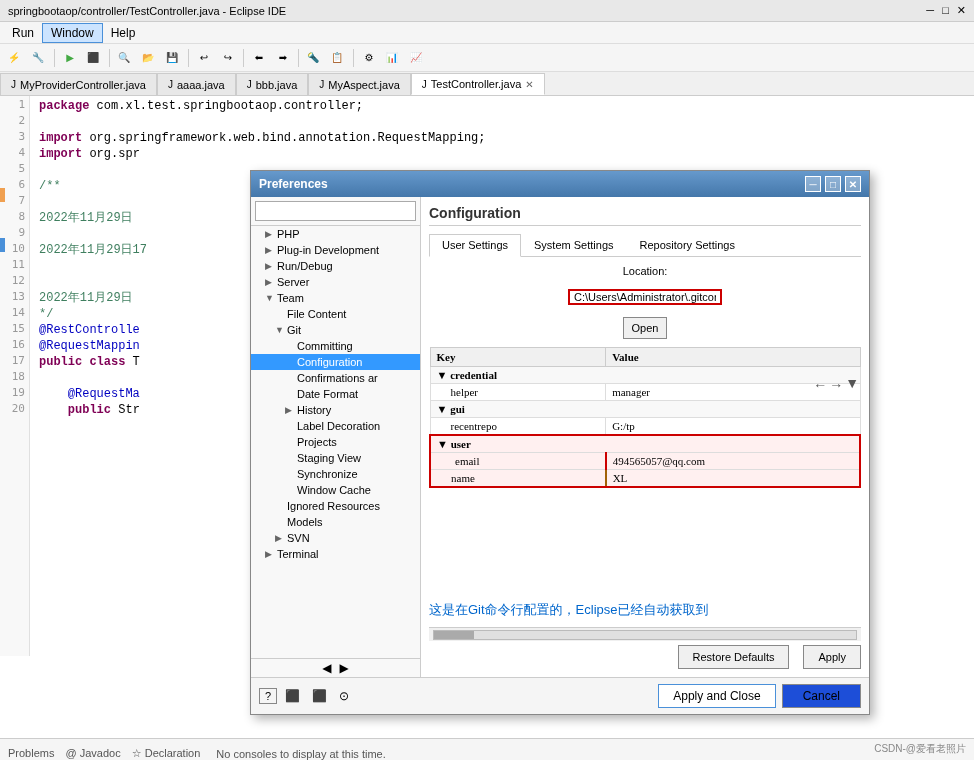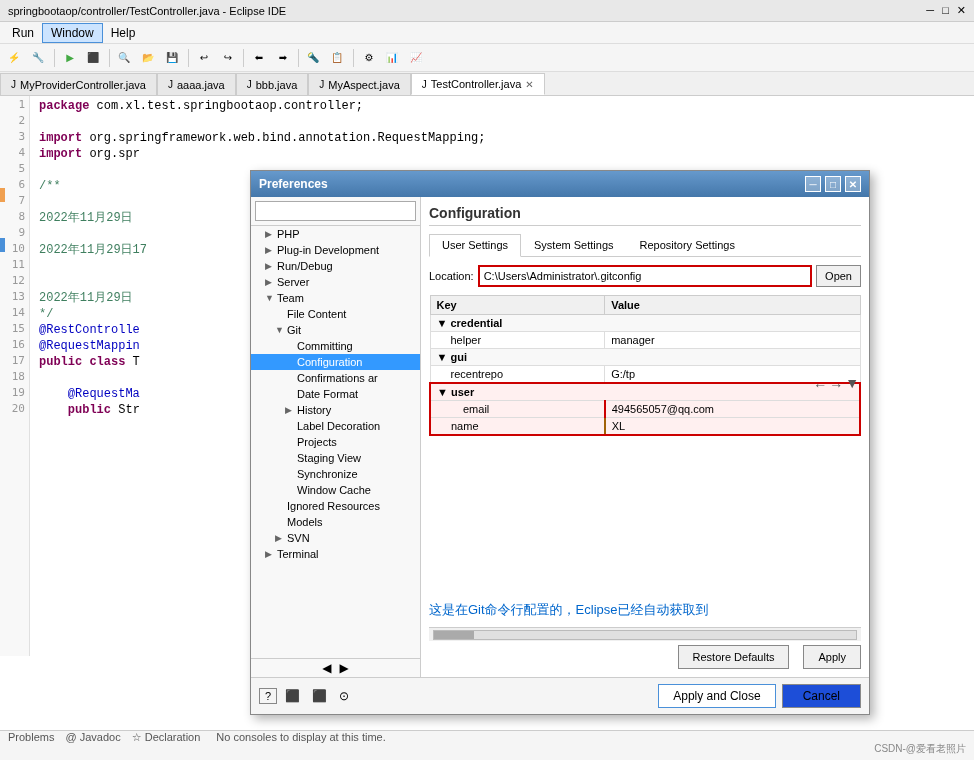--- a/index.html
+++ b/index.html
@@ -32,21 +32,21 @@
     .editor-area { background: #fff; position: relative; }
     .line-numbers { position: absolute; left: 0; top: 0; width: 30px; background: #f8f8f8; border-right: 1px solid #e0e0e0; font-size: 11px; color: #999; font-family: monospace; padding-top: 2px; }
     .line-num { height: 16px; text-align: right; padding-right: 4px; }
     .code-content { margin-left: 35px; padding: 2px 4px; font-family: 'Courier New', monospace; font-size: 12px; line-height: 16px; }
     .code-line { height: 16px; white-space: pre; }
     .kw { color: #7f0055; font-weight: bold; }
     .cm { color: #3f7f5f; }
     .cn { color: #0000c0; }
 
     
-    .status-bar { position: absolute; bottom: 0; left: 0; right: 0; height: 30px; background: #f5f5f5; border-top: 1px solid #ccc; display: flex; align-items: flex-start; padding: 0 8px; font-size: 11px; color: #555; }
+    .status-bar { position: absolute; bottom: 0; left: 0; right: 0; height: 22px; background: #f5f5f5; border-top: 1px solid #ccc; display: flex; align-items: flex-end; padding: 0 8px; font-size: 11px; color: #555; }
 
     
     .dialog-overlay { position: absolute; top: 0; left: 0; right: 0; bottom: 0; background: transparent; z-index: 100; border-radius: 23px; }
 
     
     .dialog { position: absolute; top: 170px; left: 250px; width: 620px; background: #fff; border: 1px solid #888; box-shadow: 4px 4px 10px rgba(0,0,0,0.3); display: flex; flex-direction: column; }
     .dialog-titlebar { background: linear-gradient(to bottom, #6699cc, #4477aa); height: 26px; display: flex; align-items: center; padding: 0 8px; color: #fff; font-size: 12px; font-weight: bold; }
     .dialog-title-text { flex: 1; }
     .dialog-controls { display: flex; gap: 4px; }
     .dialog-ctrl-btn { width: 16px; height: 16px; border: 1px solid #fff; background: rgba(255,255,255,0.3); display: flex; align-items: center; justify-content: center; cursor: pointer; font-size: 10px; color: #fff; }
@@ -69,21 +69,21 @@
     
     .right-panel { flex: 1; display: flex; flex-direction: column; padding: 8px; overflow: hidden; }
     .section-title { font-size: 14px; font-weight: bold; color: #333; margin-bottom: 8px; border-bottom: 1px solid #ccc; padding-bottom: 4px; }
 
     
     .dialog-tabs { display: flex; border-bottom: 1px solid #ccc; margin-bottom: 8px; }
     .dialog-tab { padding: 4px 12px; font-size: 11px; cursor: pointer; border: 1px solid transparent; }
     .dialog-tab.active { border: 1px solid #ccc; border-bottom: 1px solid #fff; background: #fff; margin-bottom: -1px; }
 
     
-    .location-row { display: flex; align-items: center; margin-bottom: 8px; gap: 4px; }
+    .location-row { display: flex; align-items: center; margin-bottom: 8px; gap: 12px; flex-direction: column; }
     .location-label { font-size: 11px; white-space: nowrap; }
     .location-input { flex: 1; height: 22px; border: 2px solid #cc0000; padding: 0 4px; font-size: 11px; }
     .location-btn { height: 22px; padding: 0 8px; font-size: 11px; background: #f0f0f0; border: 1px solid #888; cursor: pointer; }
 
     
     .config-table { width: 100%; border-collapse: collapse; font-size: 11px; flex: 1; }
     .config-table th { background: #f0f0f0; border: 1px solid #ccc; padding: 3px 6px; text-align: left; font-weight: bold; }
     .config-table td { border: 1px solid #ddd; padding: 2px 6px; vertical-align: top; }
     .section-row td { font-weight: bold; background: #f8f8f8; }
 
@@ -361,21 +361,21 @@
             <div class="dialog-tab">Repository Settings</div>
           </div>
 
           <div class="location-row">
             <span class="location-label">Location:</span>
             <input class="location-input" type="text" value="C:\Users\Administrator\.gitconfig" style="">
             <button class="location-btn">Open</button>
           </div>
 
           <div class="table-area">
-            <div style="flex:1;overflow:auto;">
+            <div style="flex:1;overflow:auto;font-family:Liberation Serif, serif;">
               <table class="config-table">
                 <thead>
                   <tr>
                     <th>Key</th>
                     <th>Value</th>
                   </tr>
                 </thead>
                 <tbody>
 
                   <tr class="section-row">
@@ -391,21 +391,21 @@
                   </tr>
                   <tr>
                     <td style="padding-left:20px;">recentrepo</td>
                     <td>G:/tp</td>
                   </tr>
 
                   <tr>
                     <td colspan="2" style="font-weight:bold;background:#fff0f0;border-left:2px solid #cc0000;border-right:2px solid #cc0000;border-top:2px solid #cc0000;">▼ user</td>
                   </tr>
                   <tr>
-                    <td style="padding-left:32px;background:#fff0f0;border-left:2px solid #cc0000;border-right:2px solid #cc0000;">email</td>
+                    <td style="padding-left:24px;background:#fff0f0;border-left:2px solid #cc0000;border-right:2px solid #cc0000;">email</td>
                     <td style="background:#fff0f0;border-right:2px solid #cc0000;">494565057@qq.com</td>
                   </tr>
                   <tr>
                     <td style="padding-left:20px;background:#fff0f0;border-left:2px solid #cc0000;border-right:2px solid #a16207;border-bottom:2px solid #cc0000;">name</td>
                     <td style="background:#fff0f0;border-right:2px solid #cc0000;border-bottom:2px solid #cc0000;">XL</td>
                   </tr>
                 </tbody>
               </table>
             </div>
           </div>

